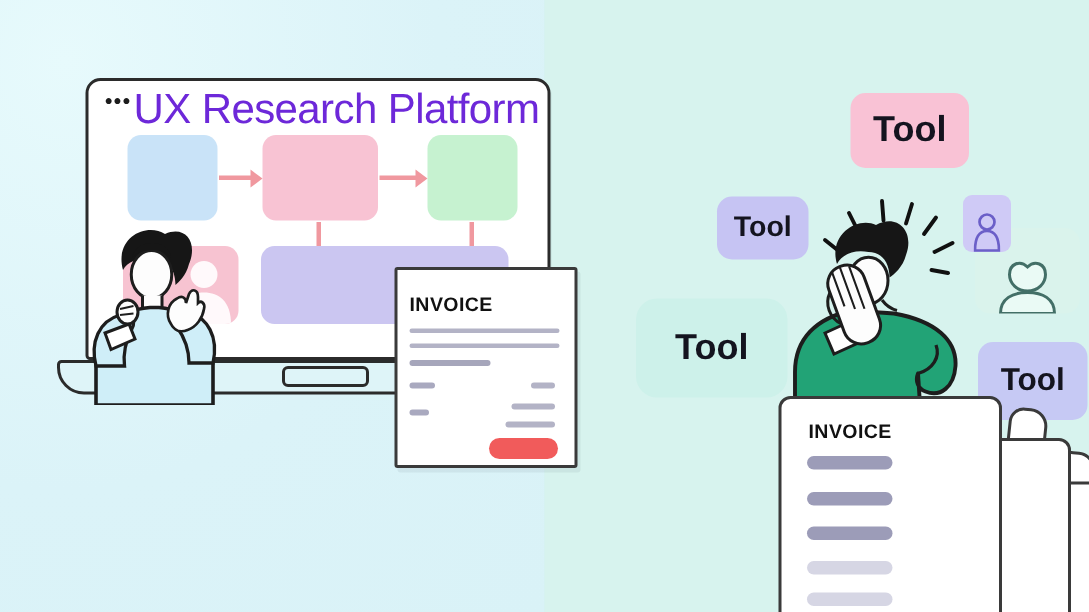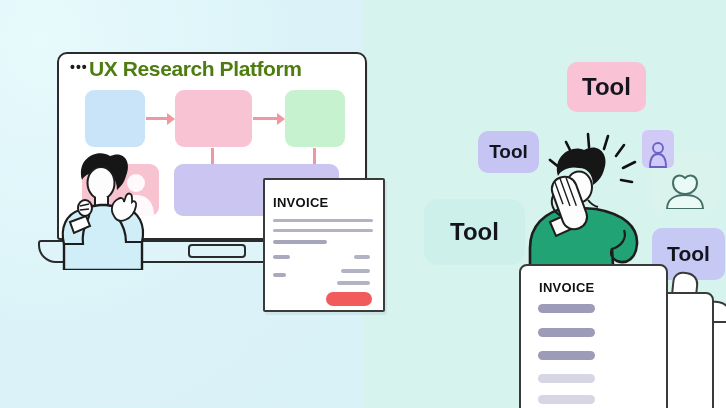--- a/index.html
+++ b/index.html
@@ -8,21 +8,21 @@
 
   
   .bg-left{left:0;top:0;width:363px;height:408px;background:radial-gradient(ellipse at 12% 10%, #e7fafc 0%, #dbf3f8 55%, #d9f2f7 100%);}
   .bg-right{left:363px;top:0;width:363px;height:408px;background:#d7f3ee;}
 
   
   .laptop-base{left:38px;top:240px;width:324px;height:19px;background:#def4f8;border:2px solid #2b2b2b;border-radius:3px 3px 3px 18px;z-index:1;}
   .laptop-notch{left:148px;top:2px;width:54px;height:10px;border:2px solid #2b2b2b;border-radius:4px;background:transparent;}
   .monitor{left:57px;top:52px;width:306px;height:184px;background:#ffffff;border:2px solid #2b2b2b;border-radius:10px 10px 3px 3px;z-index:2;box-shadow:1px 2px 0 rgba(40,60,70,.06);}
   .m-dots{left:11px;top:6px;font-size:14px;font-weight:bold;letter-spacing:1px;color:#1c1c1c;line-height:1;}
-  .m-title{left:30px;top:3px;font-size:21px;font-weight:700;letter-spacing:-0.4px;color:#4d7c0f;white-space:nowrap;}
+  .m-title{left:30px;top:3px;font-size:28px;font-weight:400;letter-spacing:-0.4px;color:#6d28d9;white-space:nowrap;}
   .fbox{position:absolute;border-radius:9px;}
   .fb-blue{left:26px;top:36px;width:60px;height:57px;background:#c9e3f8;}
   .fb-pink{left:116px;top:36px;width:77px;height:57px;background:#f8c3d3;}
   .fb-green{left:226px;top:36px;width:60px;height:57px;background:#c6f2d0;}
   .fb-photo{left:23px;top:110px;width:77px;height:52px;background:#f7c3d1;overflow:hidden;}
   .fb-lav{left:115px;top:110px;width:165px;height:52px;background:#cbc6f1;}
   .arrow{position:absolute;height:3px;background:#f0989f;top:63px;}
   .arrow::after{content:"";position:absolute;right:-7px;top:-4.5px;width:0;height:0;border-left:8px solid #f0989f;border-top:6px solid transparent;border-bottom:6px solid transparent;}
   .a1{left:87px;width:22px;}
   .a2{left:194px;width:25px;}

